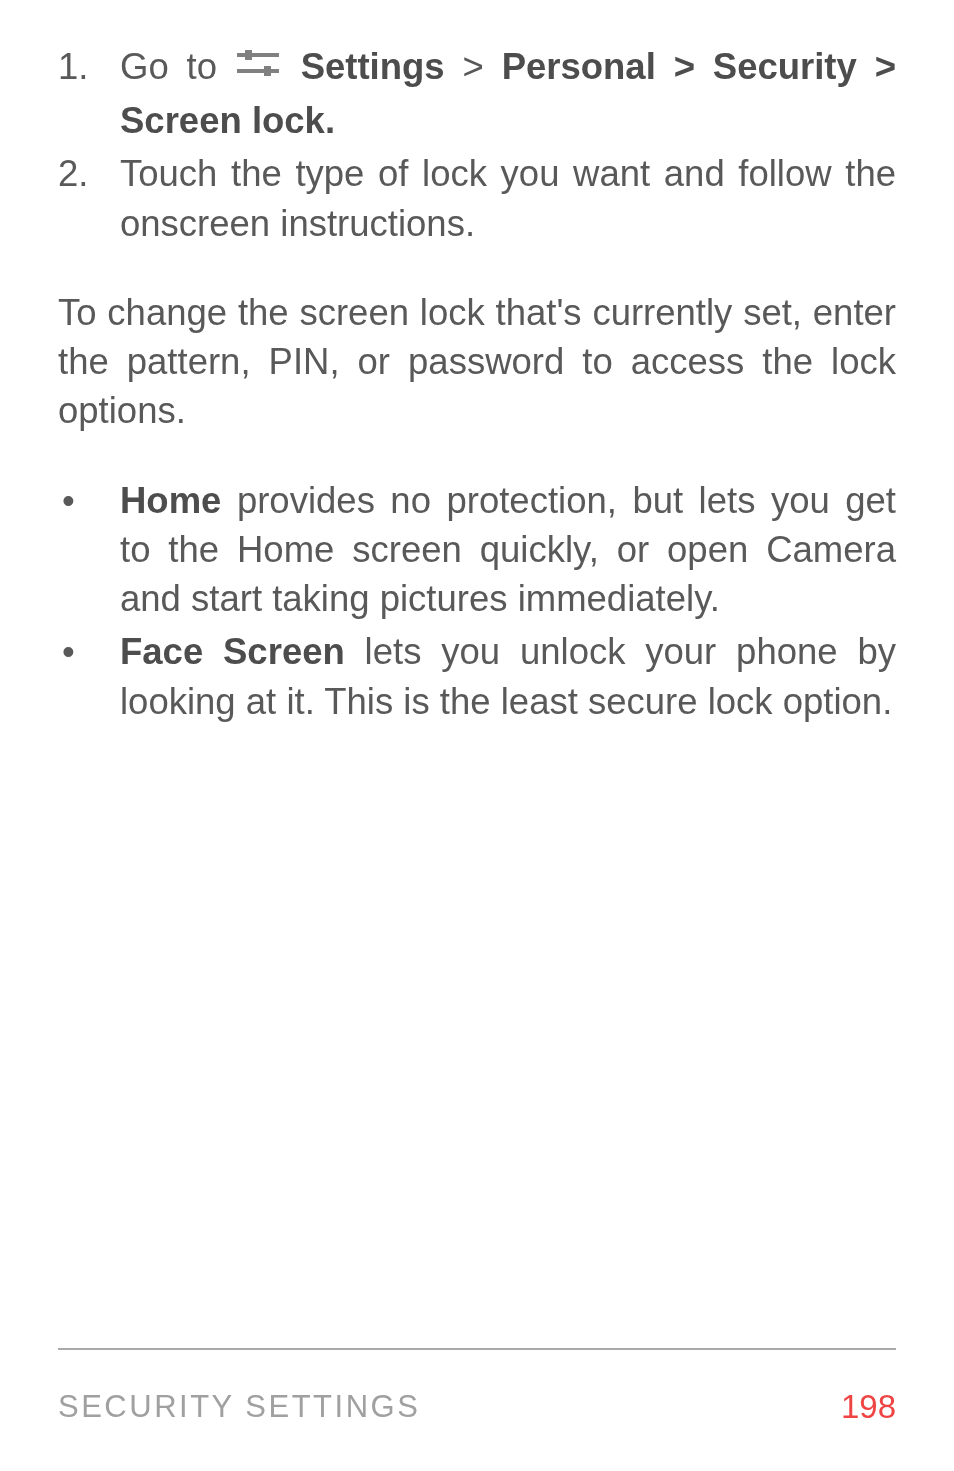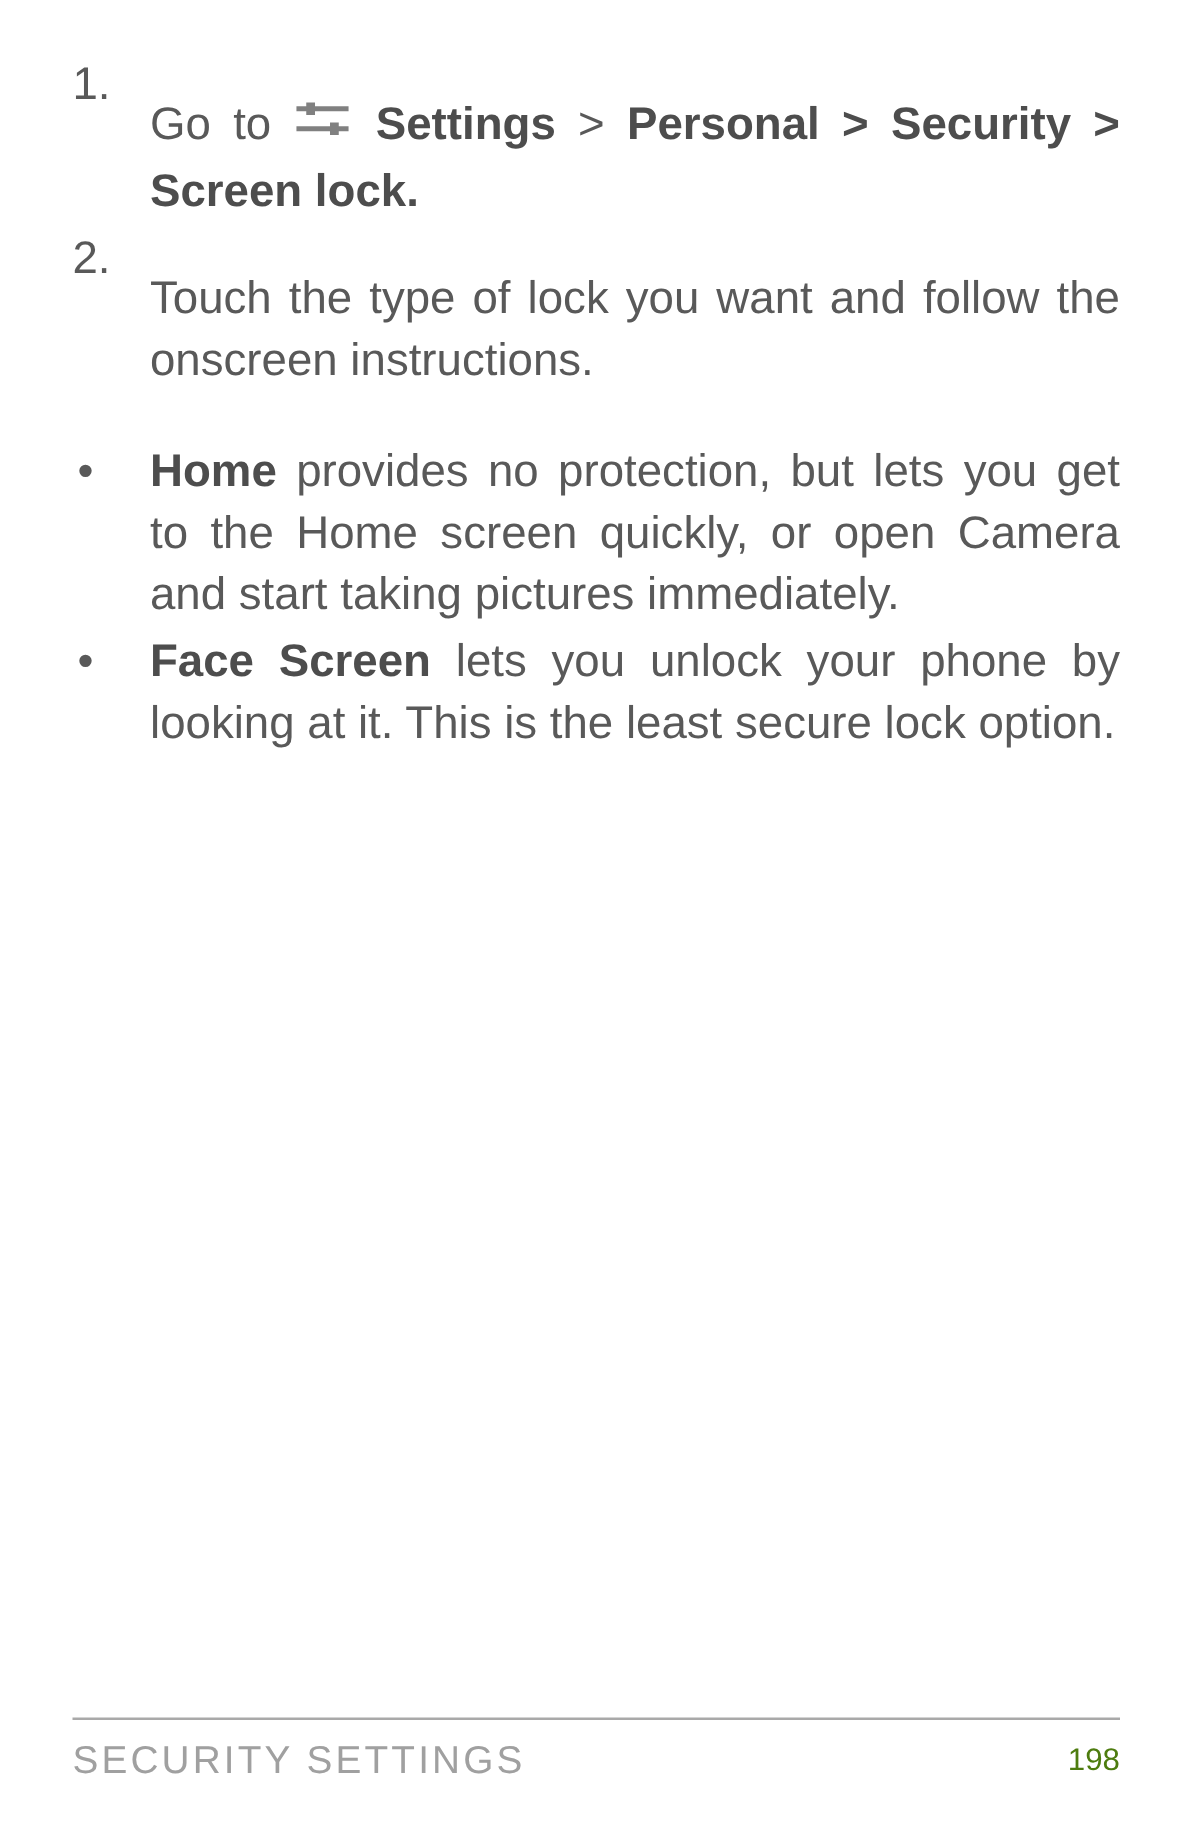--- a/index.html
+++ b/index.html
@@ -36,21 +36,20 @@
       text-align: justify;
     }
     .ol-num {
       width: 62px;
       flex-shrink: 0;
     }
     .ol-body {
       flex: 1;
       text-align: justify;
       text-justify: inter-word;
-      margin-top: 32px;
     }
     .para {
       font-size: 36.5px;
       line-height: 1.35;
       text-align: justify;
       text-justify: inter-word;
       margin-bottom: 40px;
     }
     .ul {
       margin-top: 0px;
@@ -76,33 +75,33 @@
       font-weight: 700;
       color: #4d4d4d;
     }
     .settings-icon {
       display: inline-block;
       vertical-align: middle;
       margin: 0 4px 4px 2px;
     }
     .footer {
       border-top: 2px solid #a9a9a9;
-      padding-top: 14px;
+      padding-top: 38px;
       display: flex;
       justify-content: space-between;
       align-items: center;
     }
     .footer-left {
       font-size: 31px;
       letter-spacing: 2.5px;
       color: #a0a0a0;
     }
     .footer-right {
-      font-size: 25px;
-      color: #4d7c0f;
+      font-size: 33px;
+      color: #ef4444;
     }
   </style>
 </head>
 <body>
 
 <div class="page">
   <div class="content">
 
     <div class="ol">
       <div class="ol-item">
@@ -115,20 +114,21 @@
                 <rect x="27" y="20" width="7" height="10" fill="#808080"></rect>
               </svg></span><span> </span><span class="bold">Settings</span><span> &gt; </span><span class="bold">Personal &gt; Security &gt; Screen lock.</span>
         </div>
       </div>
       <div class="ol-item">
         <div class="ol-num">2.</div>
         <div class="ol-body">Touch the type of lock you want and fol­low the onscreen instructions.</div>
       </div>
     </div>
 
+    <div class="para">To change the screen lock that's currently set, enter the pattern, PIN, or password to ac­cess the lock options.</div>
 
 
     <div class="ul">
       <div class="ul-item">
         <div class="ul-bullet">•</div>
         <div class="ul-body">
           <span class="bold">Home</span><span> provides no protection, but lets you get to the Home screen quickly, or open Camera and start taking pictures immediately.</span>
         </div>
       </div>
       <div class="ul-item">

